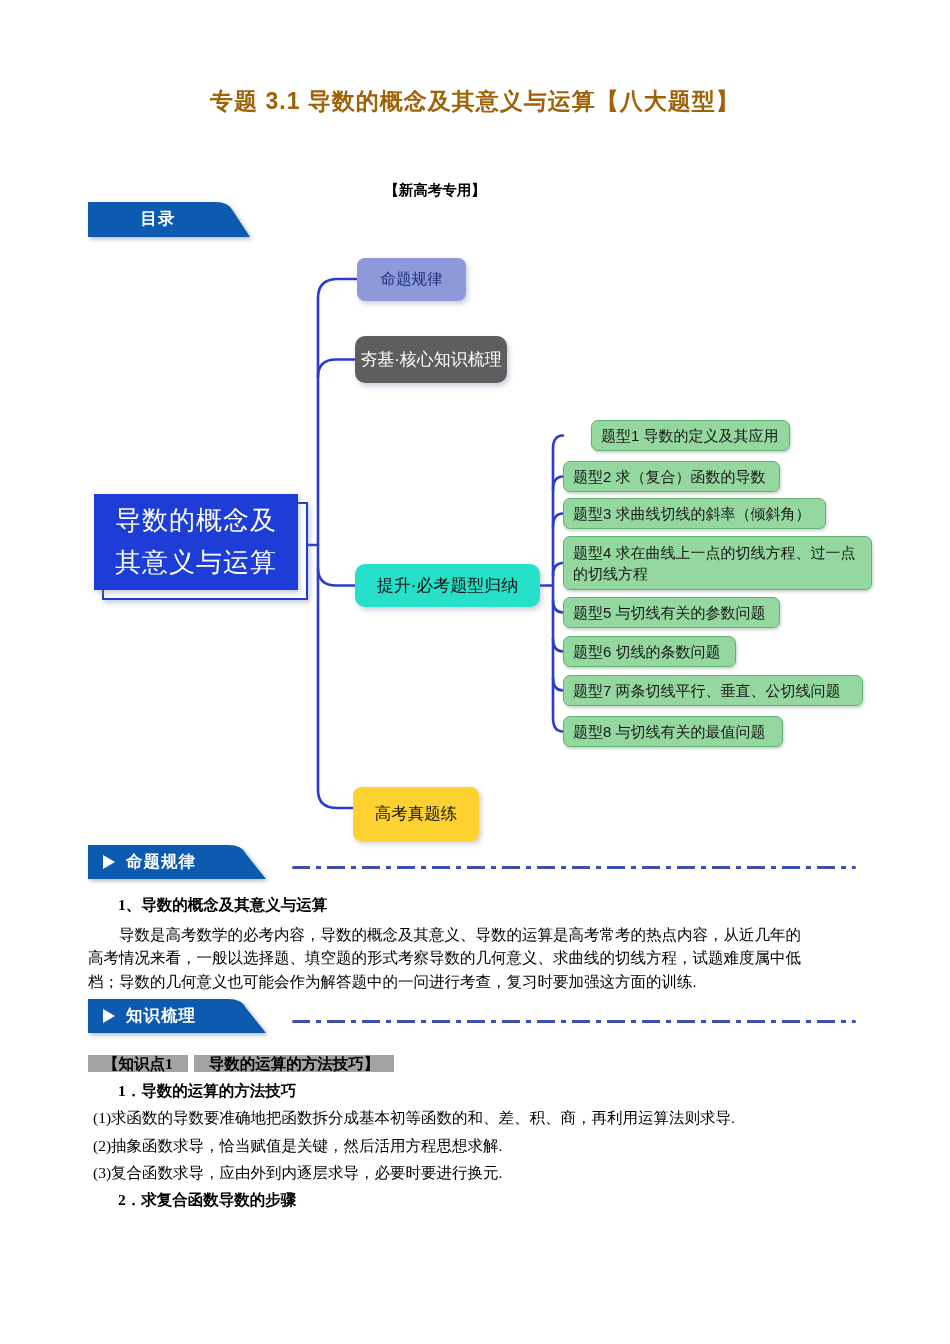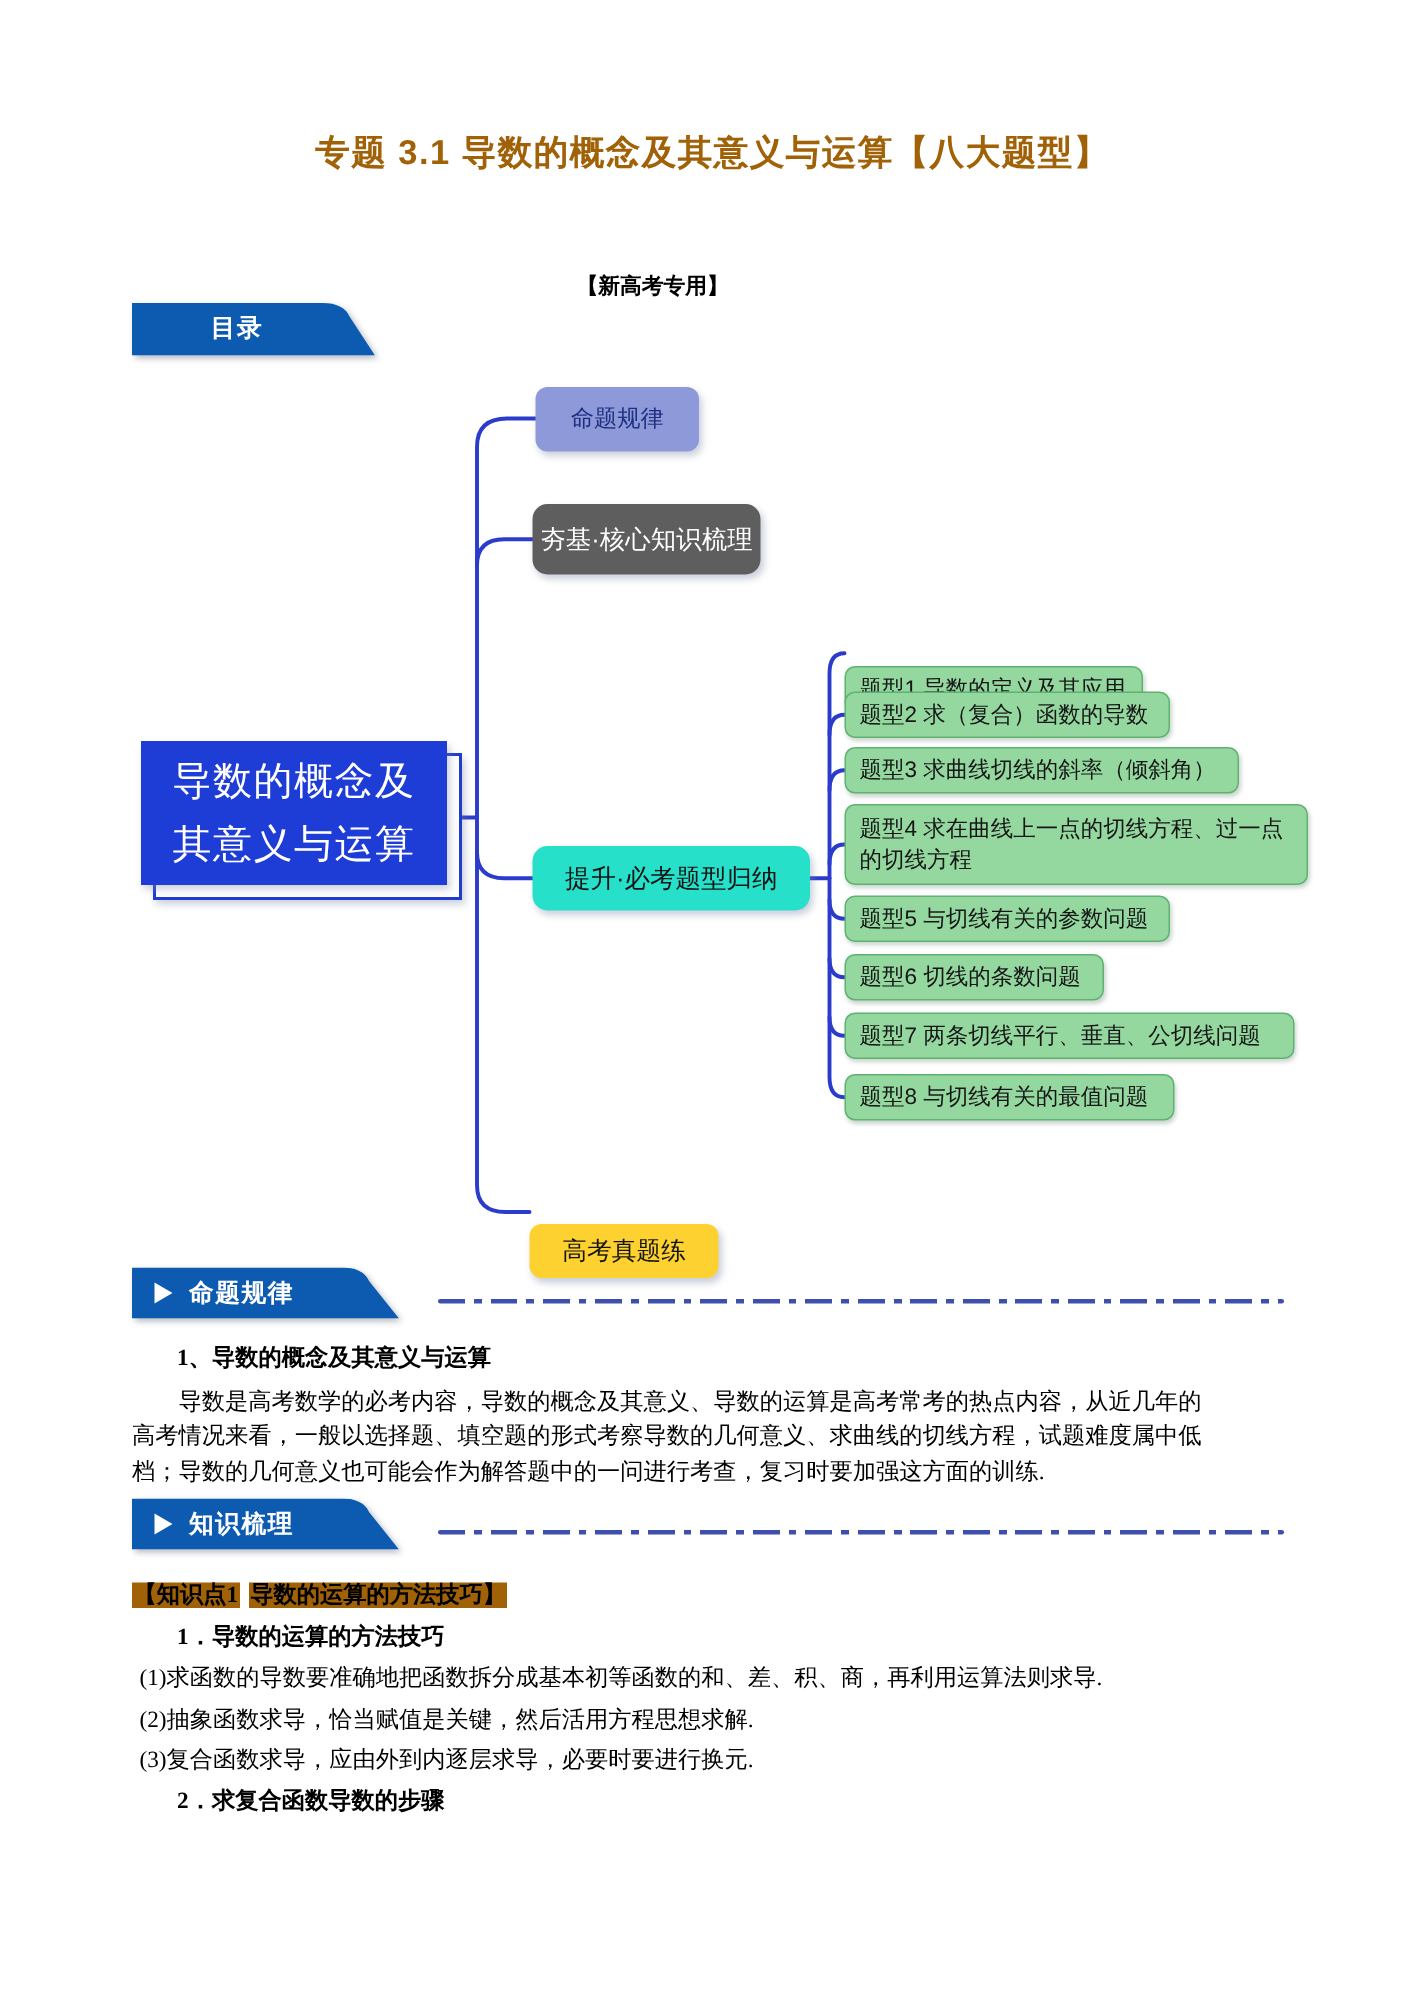--- a/index.html
+++ b/index.html
@@ -35,32 +35,32 @@
   .root-outline{position:absolute;left:102px;top:502px;width:202px;height:94px;
                 background:#fff;border:2px solid #1e3cd0;box-shadow:2px 3px 5px rgba(125,135,165,.40);}
   .root-fill{left:94px;top:494px;width:204px;height:96px;background:#1e3cd6;color:#fff;
              font-size:26px;flex-direction:column;line-height:1.6;letter-spacing:1px;}
   .n-purple{left:357px;top:258px;width:109px;height:43px;background:#8d99d8;border-radius:8px;
             color:#1e3180;font-size:15.5px;}
   .n-gray{left:355px;top:336px;width:152px;height:47px;background:#5e5e5e;border-radius:10px;
           color:#fff;font-size:17px;}
   .n-cyan{left:355px;top:564px;width:185px;height:43px;background:#27e0ca;border-radius:10px;
           color:#141414;font-size:17px;}
-  .n-yellow{left:353px;top:787px;width:126px;height:36px;background:#fdd230;border-radius:8px;
-            color:#141414;font-size:16.5px;margin-top:29px;}
+  .n-yellow{left:353px;top:787px;width:126px;height:54px;background:#fdd230;border-radius:8px;
+            color:#141414;font-size:16.5px;}
   .topic{position:absolute;left:563px;background:#94d8a0;border:1px solid #5fb271;border-radius:7px;
          color:#161616;font-size:15px;display:flex;align-items:center;padding:0 9px;
          white-space:pre-line;line-height:1.4;box-shadow:1px 2px 3px rgba(120,150,130,.40);}
 
   
   .serif{font-family:"Liberation Serif","DejaVu Serif",serif;color:#000;}
   .h-bold{position:absolute;font-weight:700;font-size:15.5px;}
   .para{position:absolute;left:88px;top:923px;width:778px;font-size:15.5px;line-height:23.4px;}
   .kp-header{position:absolute;left:88px;top:1052px;font-weight:700;font-size:15.5px;line-height:23px;}
-  .kp-header .hl{background:#a16207;padding:0 1px;}
+  .kp-header .hl{background:#a3a3a3;padding:0 15px;}
   .kp-gap{display:inline-block;width:6px;}
   .kp-line{position:absolute;font-size:15.5px;}
 </style>
 </head>
 <body>
 
 <div id="page">
 
   <div class="doc-title">专题 3.1 导数的概念及其意义与运算【八大题型】</div>
   <div class="doc-subtitle">【新高考专用】</div>
@@ -91,21 +91,21 @@
   <div class="node root-fill">
     <div>导数的概念及</div>
     <div>其意义与运算</div>
   </div>
 
   <div class="node n-purple">命题规律</div>
   <div class="node n-gray">夯基·核心知识梳理</div>
   <div class="node n-cyan">提升·必考题型归纳</div>
   <div class="node n-yellow">高考真题练</div>
 
-  <div class="topic" style="top:444px;width:179px;height:29px;">题型1 导数的定义及其应用</div>
+  <div class="topic" style="top:420px;width:179px;height:29px;margin-left:28px;">题型1 导数的定义及其应用</div>
   <div class="topic" style="top:461px;width:197px;height:29px;">题型2 求（复合）函数的导数</div>
   <div class="topic" style="top:498px;width:243px;height:29px;">题型3 求曲线切线的斜率（倾斜角）</div>
   <div class="topic" style="top:536px;width:289px;height:52px;">题型4 求在曲线上一点的切线方程、过一点
 的切线方程</div>
   <div class="topic" style="top:597px;width:197px;height:29px;">题型5 与切线有关的参数问题</div>
   <div class="topic" style="top:636px;width:153px;height:29px;">题型6 切线的条数问题</div>
   <div class="topic" style="top:675px;width:280px;height:29px;">题型7 两条切线平行、垂直、公切线问题</div>
   <div class="topic" style="top:716px;width:200px;height:29px;">题型8 与切线有关的最值问题</div>
 
   <div class="banner" style="left:88px;top:845px;">

